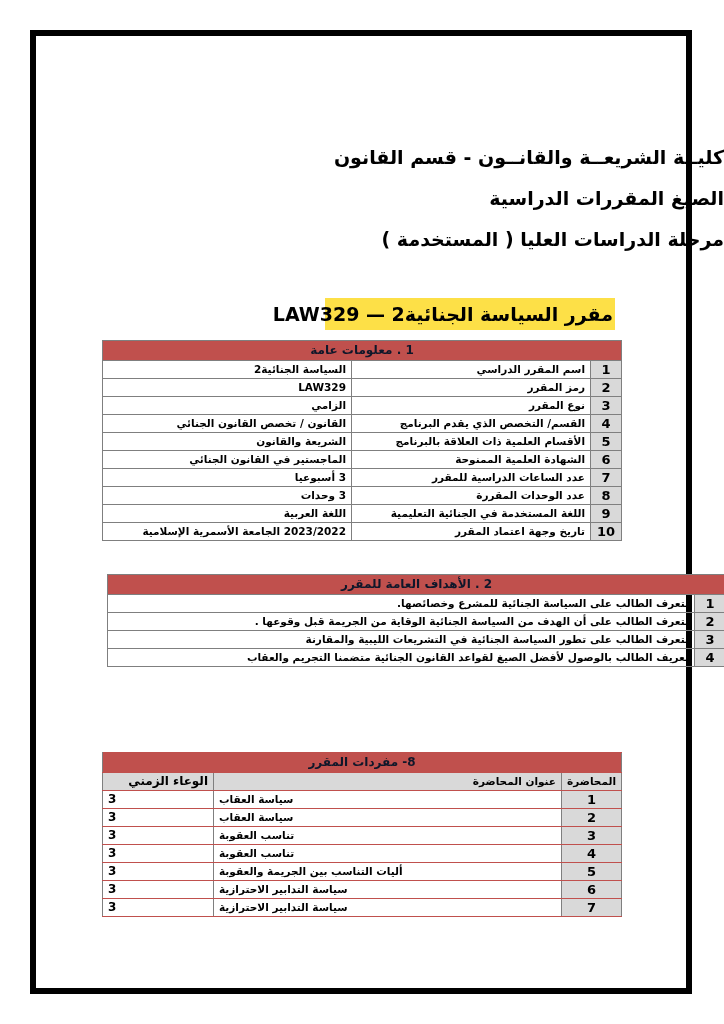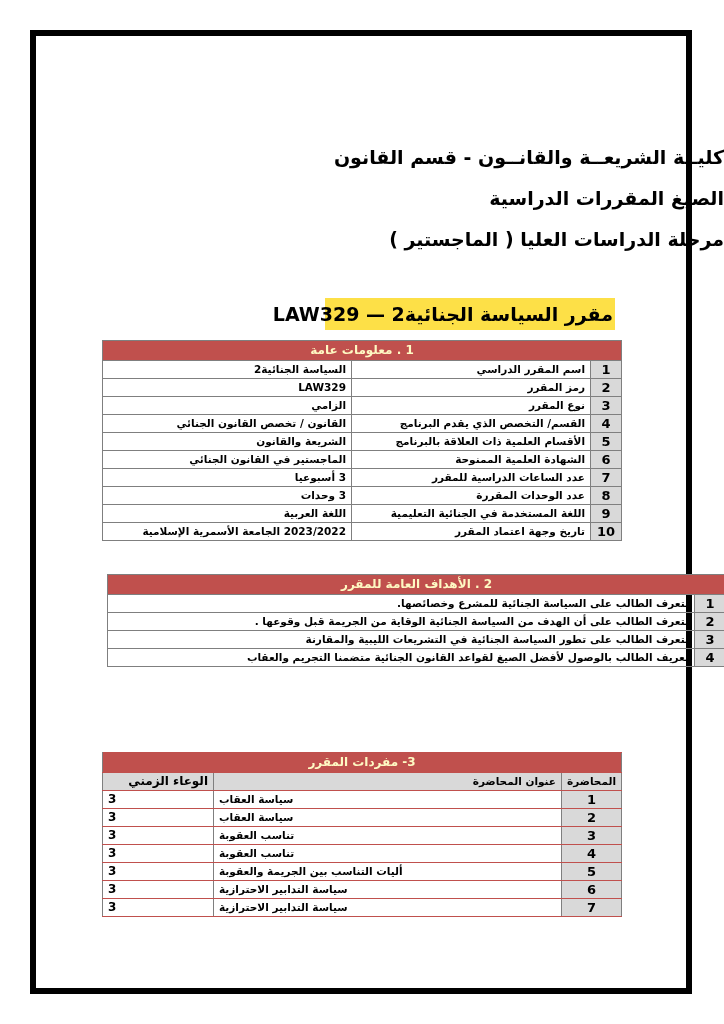--- a/index.html
+++ b/index.html
@@ -13,42 +13,42 @@
   .h2 { top: 187px; }
   .h3 { top: 228px; }
   .course-title { position: absolute; left: 325px; top: 298px; width: 290px; height: 32px;
                   background: #fde047; direction: rtl; text-align: right; font-weight: bold;
                   font-size: 19px; line-height: 32px; padding-right: 2px; box-sizing: border-box;
                   white-space: nowrap; }
   table { border-collapse: collapse; position: absolute; direction: rtl;
           font-family: "DejaVu Sans", sans-serif; font-size: 10.5px; font-weight: bold; }
   td, th { border: 1px solid #7f7f7f; padding: 0 5px; height: 17px; line-height: 17px;
            white-space: nowrap; overflow: hidden; }
-  .banner { background: #c0504d; color: #fef9c3; text-align: center; font-size: 12px; height: 19px; }
+  .banner { background: #c0504d; color: #0f172a; text-align: center; font-size: 12px; height: 19px; }
   .num { background: #d9d9d9; text-align: center; font-size: 13px; width: 20px; }
   .t1 { left: 102px; top: 340px; width: 520px; }
   .t1 .label { width: 228px; text-align: right; }
   .t1 .value { text-align: right; }
   .t2 { left: 90px; top: 574px; width: 619px; margin-left: 17px; }
   .t2 td.text { text-align: right; }
   .t3 { left: 102px; top: 752px; width: 520px; }
   .t3 td { border-color: #c0504d #7f7f7f; }
   .t3 .colhead { background: #d9d9d9; text-align: right; }
   .t3 .n3 { width: 34px; }
   .t3 .title-cell { text-align: left; }
   .t3 .dur { width: 100px; text-align: left; font-size: 12px; }
 </style>
 </head>
 <body>
 
 <div class="frame"></div>
 
 <div class="header-line h1">كليــة الشريعــة والقانــون - قسم القانون</div>
 <div class="header-line h2">الصيغ المقررات الدراسية</div>
-<div class="header-line h3">مرحلة الدراسات العليا ( الماجستير )</div>
+<div class="header-line h3">مرحلة الدراسات العليا ( المستخدمة )</div>
 
 <div class="course-title">مقرر السياسة الجنائية2 — LAW329</div>
 
 <table class="t1">
   <tbody>
       <tr>
     <td class="banner" colspan="3">1 . معلومات عامة</td>
   </tr>
   </tbody>
     <tbody id="t1-body">
@@ -127,21 +127,21 @@
       <tr>
         <td class="num">4</td>
         <td class="text">تعريف الطالب بالوصول لأفضل الصيغ لقواعد القانون الجنائية متضمنا التجريم والعقاب</td>
       </tr>
     </tbody>
 </table>
 
 <table class="t3">
   <tbody>
       <tr>
-    <td class="banner" colspan="3">3- مفردات المقرر</td>
+    <td class="banner" colspan="3">8- مفردات المقرر</td>
   </tr>
   <tr>
     <td class="colhead n3">المحاضرة</td>
     <td class="colhead">عنوان المحاضرة</td>
     <td class="colhead dur" style="text-align:right">الوعاء الزمني</td>
   </tr>
   </tbody>
     <tbody id="t3-body">
       <tr>
         <td class="num n3">1</td>

